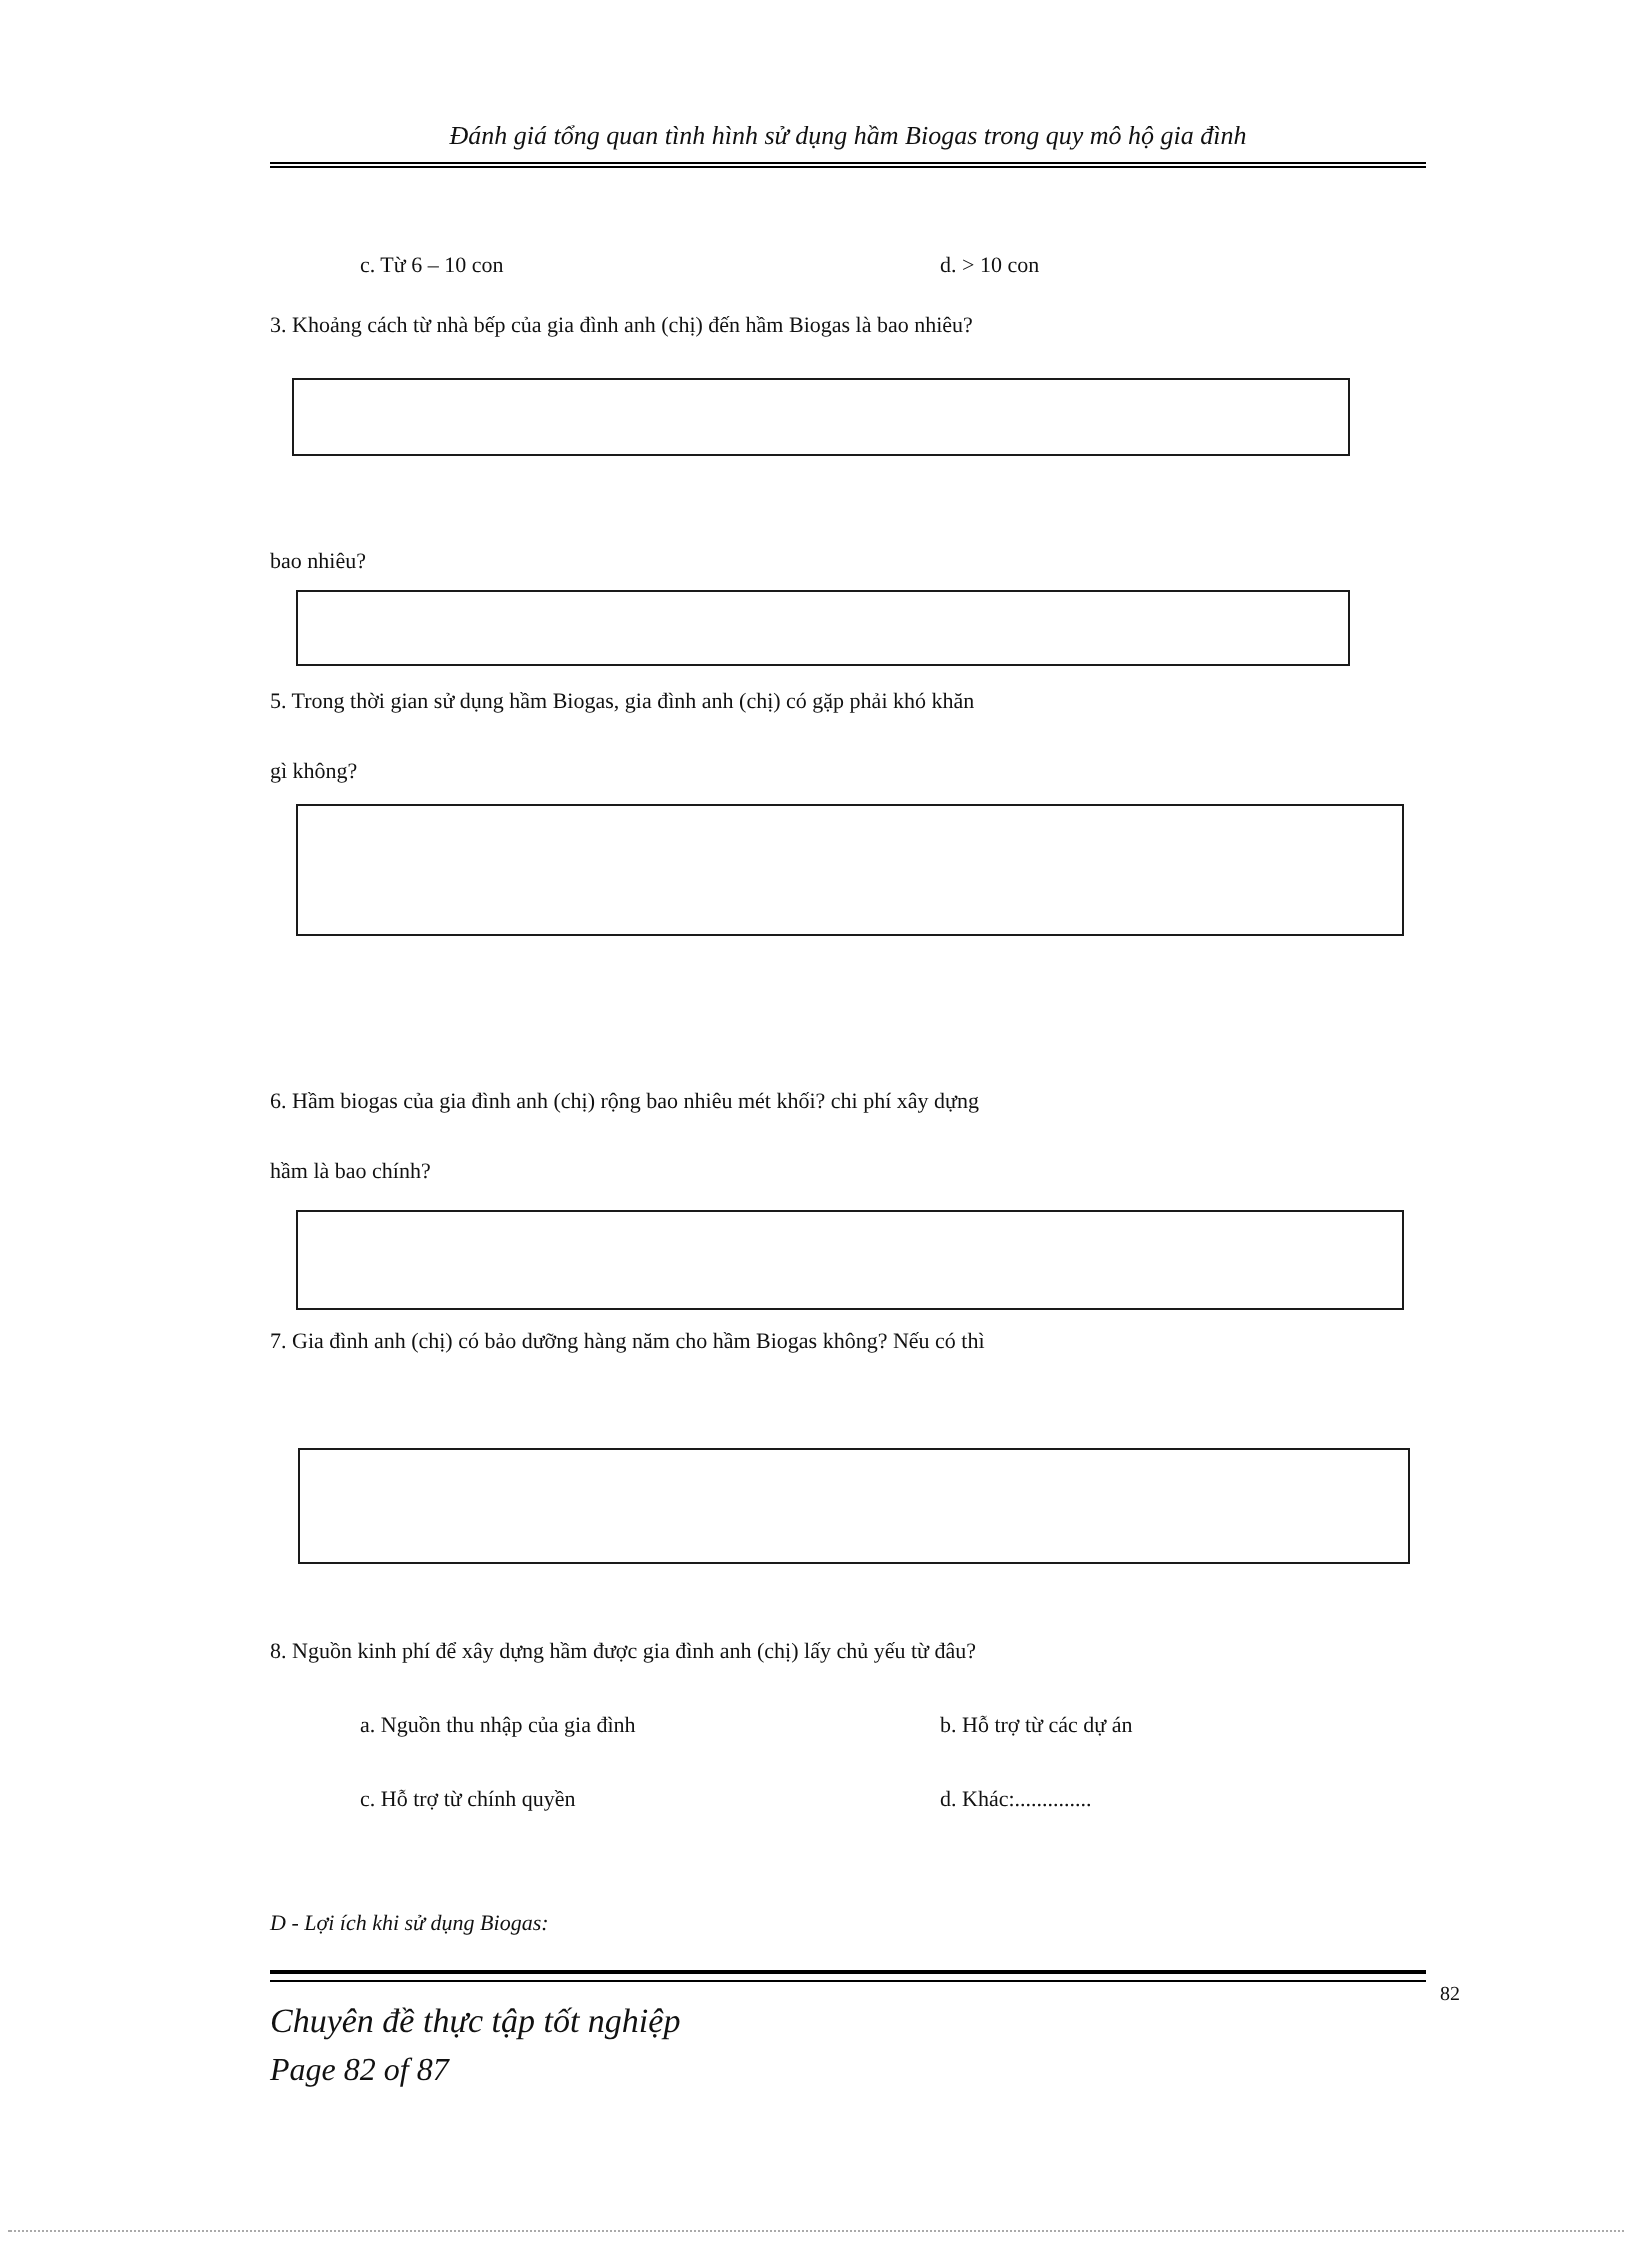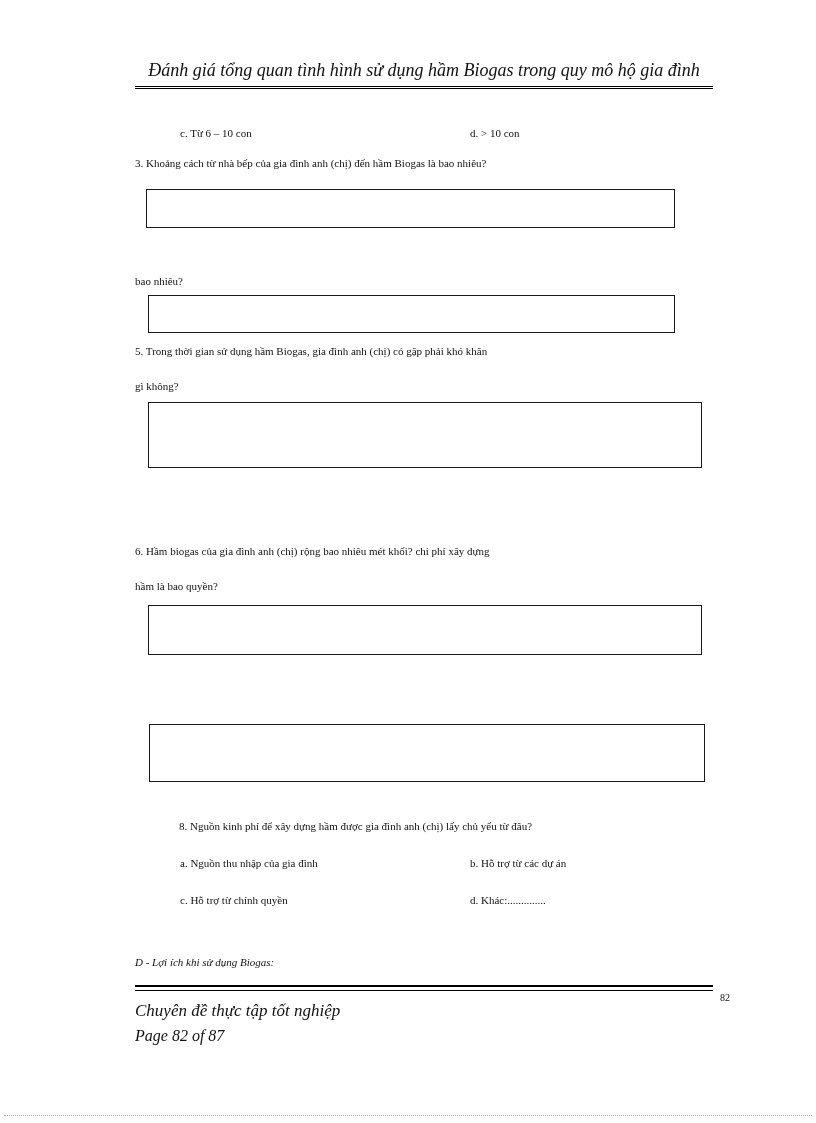--- a/index.html
+++ b/index.html
@@ -24,21 +24,21 @@
     color: #111111;
   }
   .italic { font-style: italic; }
 
   
   .header-title {
     position: absolute;
     left: 135px;
     top: 60px;
     width: 578px;
-    font-size: 18px;
+    font-size: 13px;
     font-style: italic;
     text-align: center;
     white-space: nowrap;
     padding-bottom: 5px;
     border-bottom: 3px double #000000;
   }
 
   
   .opt-c2 { left: 180px; top: 122px; }
   .opt-d2 { left: 470px; top: 122px; }
@@ -46,21 +46,21 @@
   .q3      { left: 135px; top: 152px; }
   .q4-l1   { left: 135px; top: 235px; }
   .q4-l2   { left: 135px; top: 270px; }
   .q5-l1   { left: 135px; top: 340px; }
   .q5-l2   { left: 135px; top: 375px; }
   .sec-c   { left: 135px; top: 500px; }
   .q6-l1   { left: 135px; top: 540px; }
   .q6-l2   { left: 135px; top: 575px; }
   .q7-l1   { left: 135px; top: 660px; }
   .q7-l2   { left: 135px; top: 695px; }
-  .q8      { left: 135px; top: 815px; margin-left: 44px; }
+  .q8      { left: 135px; top: 815px; }
   .opt-a   { left: 180px; top: 852px; }
   .opt-b   { left: 470px; top: 852px; }
   .opt-c   { left: 180px; top: 889px; }
   .opt-d   { left: 470px; top: 889px; }
   .sec-d   { left: 135px; top: 951px; }
 
   
   .answer-box {
     position: absolute;
     border: 1.5px solid #1a1a1a;
@@ -117,23 +117,24 @@
 
   <div class="line q4-l2">bao nhiêu?</div>
   <div class="answer-box box-q4"></div>
 
   <div class="line q5-l1">5. Trong thời gian sử dụng hầm Biogas, gia đình anh (chị) có gặp phải khó khăn</div>
   <div class="line q5-l2">gì không?</div>
   <div class="answer-box box-q5"></div>
 
 
   <div class="line q6-l1">6. Hầm biogas của gia đình anh (chị) rộng bao nhiêu mét khối? chi phí xây dựng</div>
-  <div class="line q6-l2">hầm là bao quyền?</div>
+  <div class="line q6-l2">hầm là bao chính?</div>
   <div class="answer-box box-q6"></div>
 
+  <div class="line q7-l1">7. Gia đình anh (chị) có bảo dưỡng hàng năm cho hầm Biogas không? Nếu có thì</div>
   <div class="answer-box box-q7"></div>
 
   <div class="line q8">8. Nguồn kinh phí để xây dựng hầm được gia đình anh (chị) lấy chủ yếu từ đâu?</div>
   <div class="line opt-a">a. Nguồn thu nhập của gia đình</div>
   <div class="line opt-b">b. Hỗ trợ từ các dự án</div>
   <div class="line opt-c">c. Hỗ trợ từ chính quyền</div>
   <div class="line opt-d">d. Khác:..............</div>
 
   <div class="line italic sec-d">D - Lợi ích khi sử dụng Biogas:</div>
 

